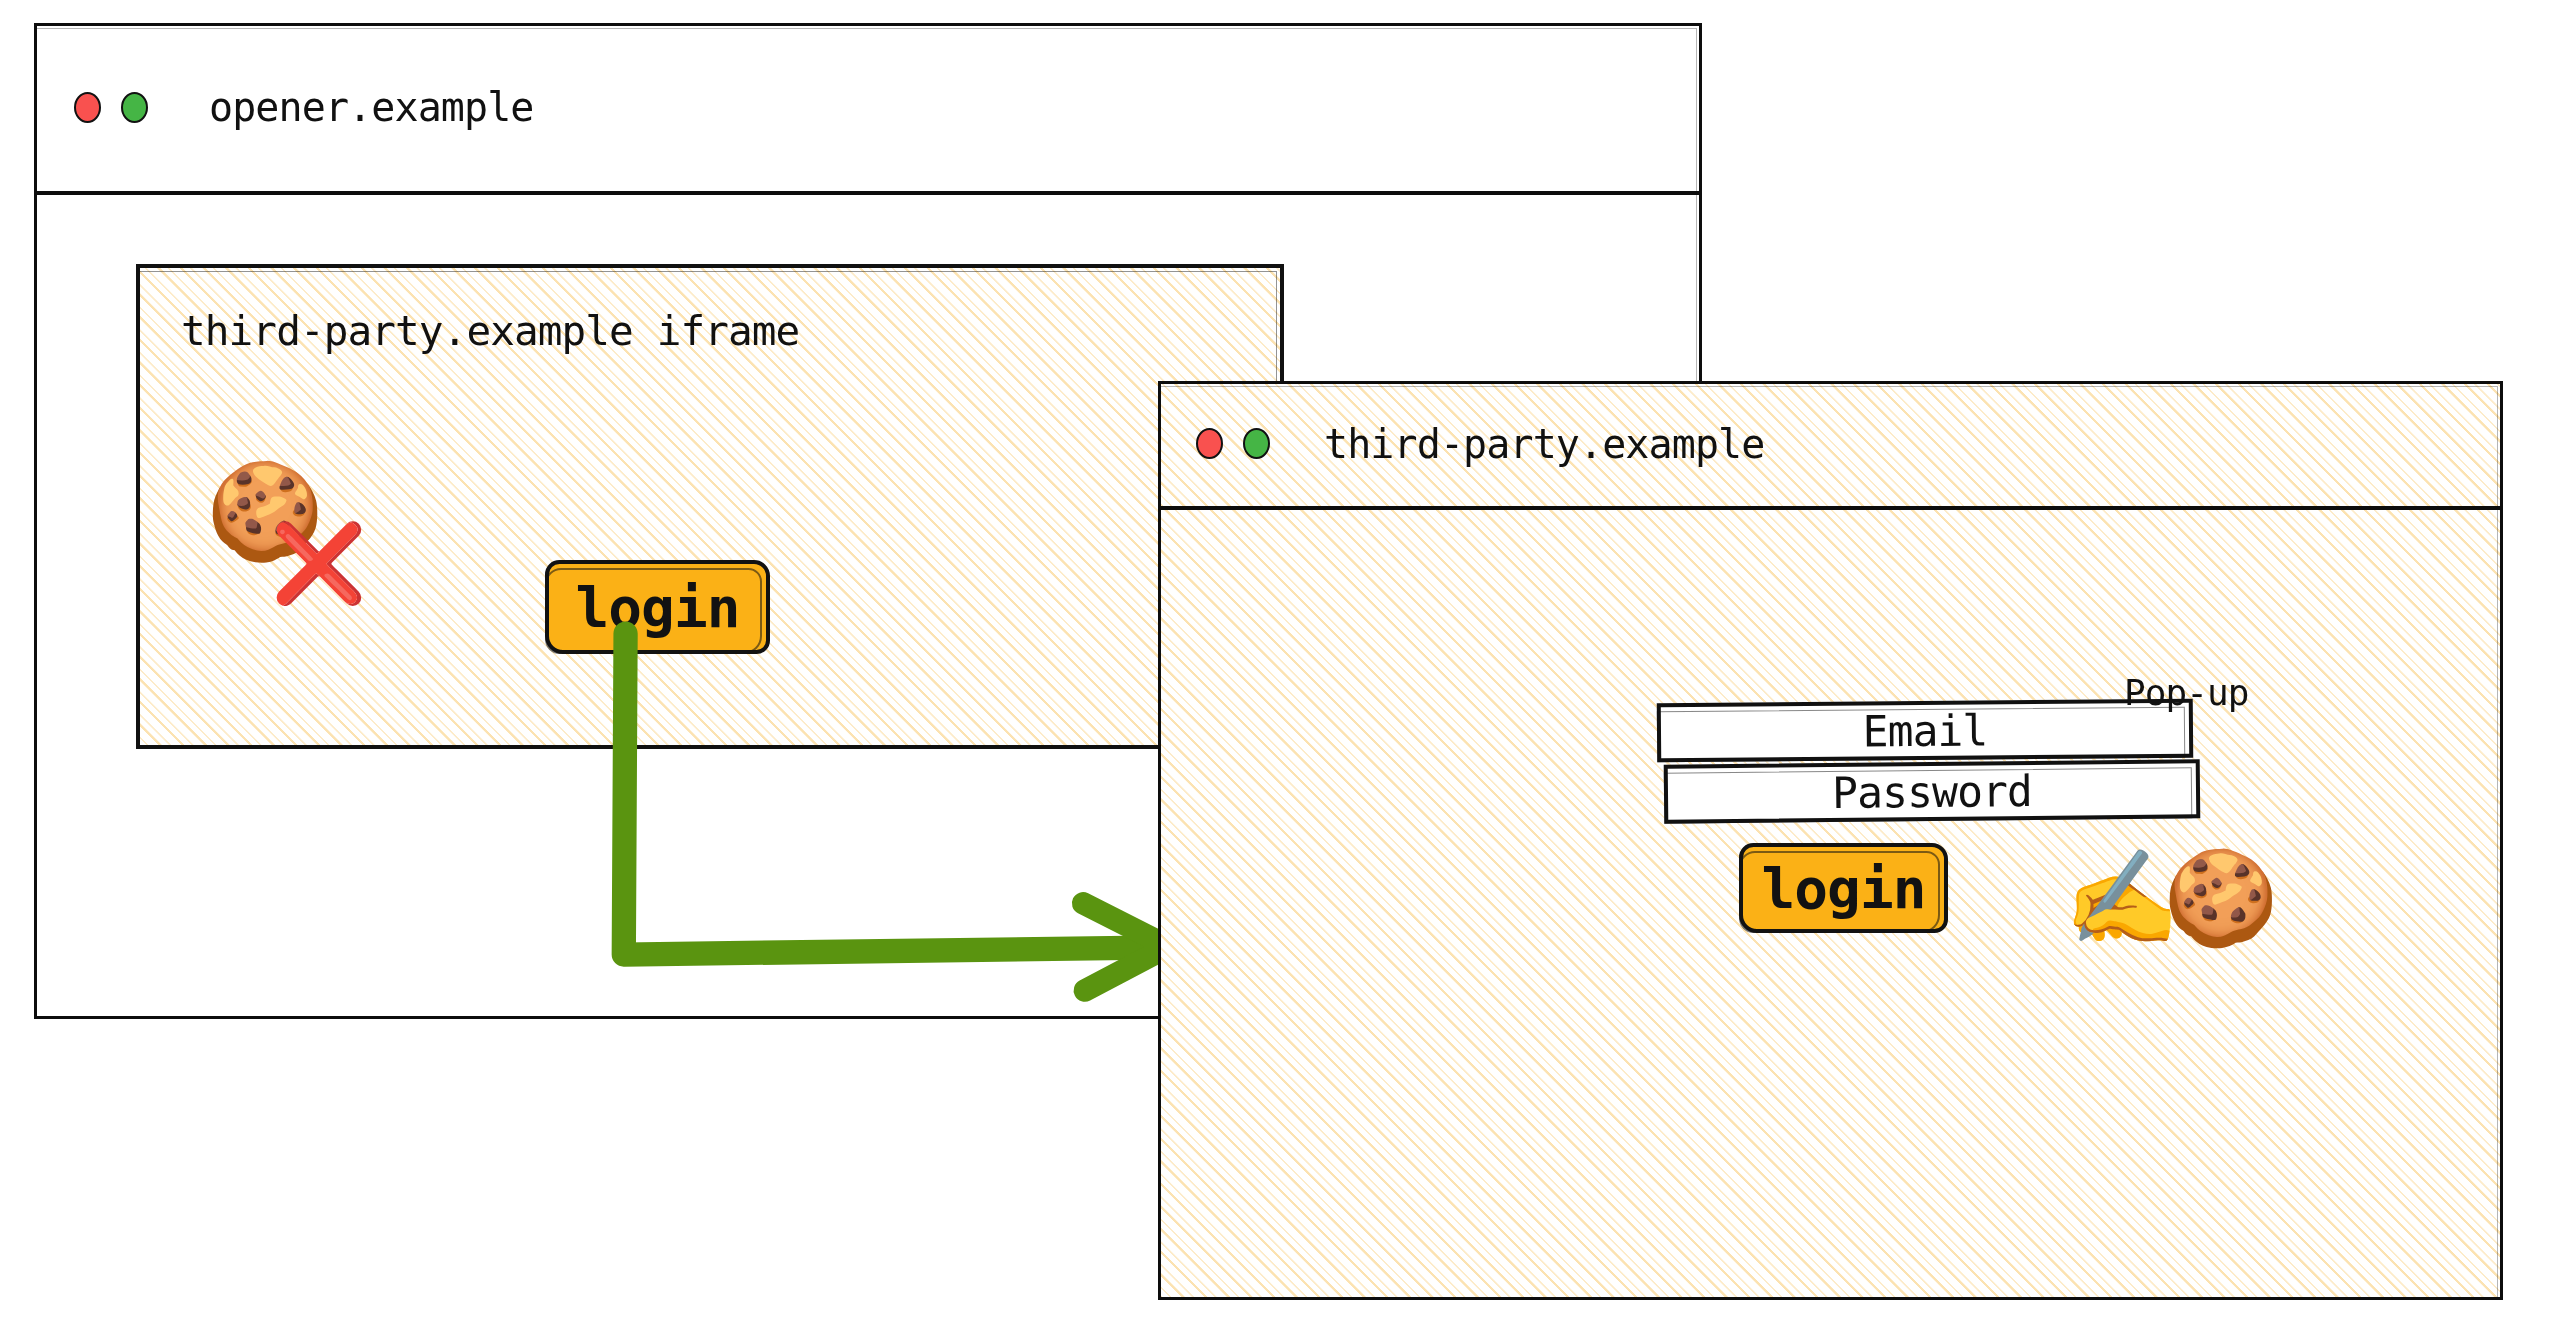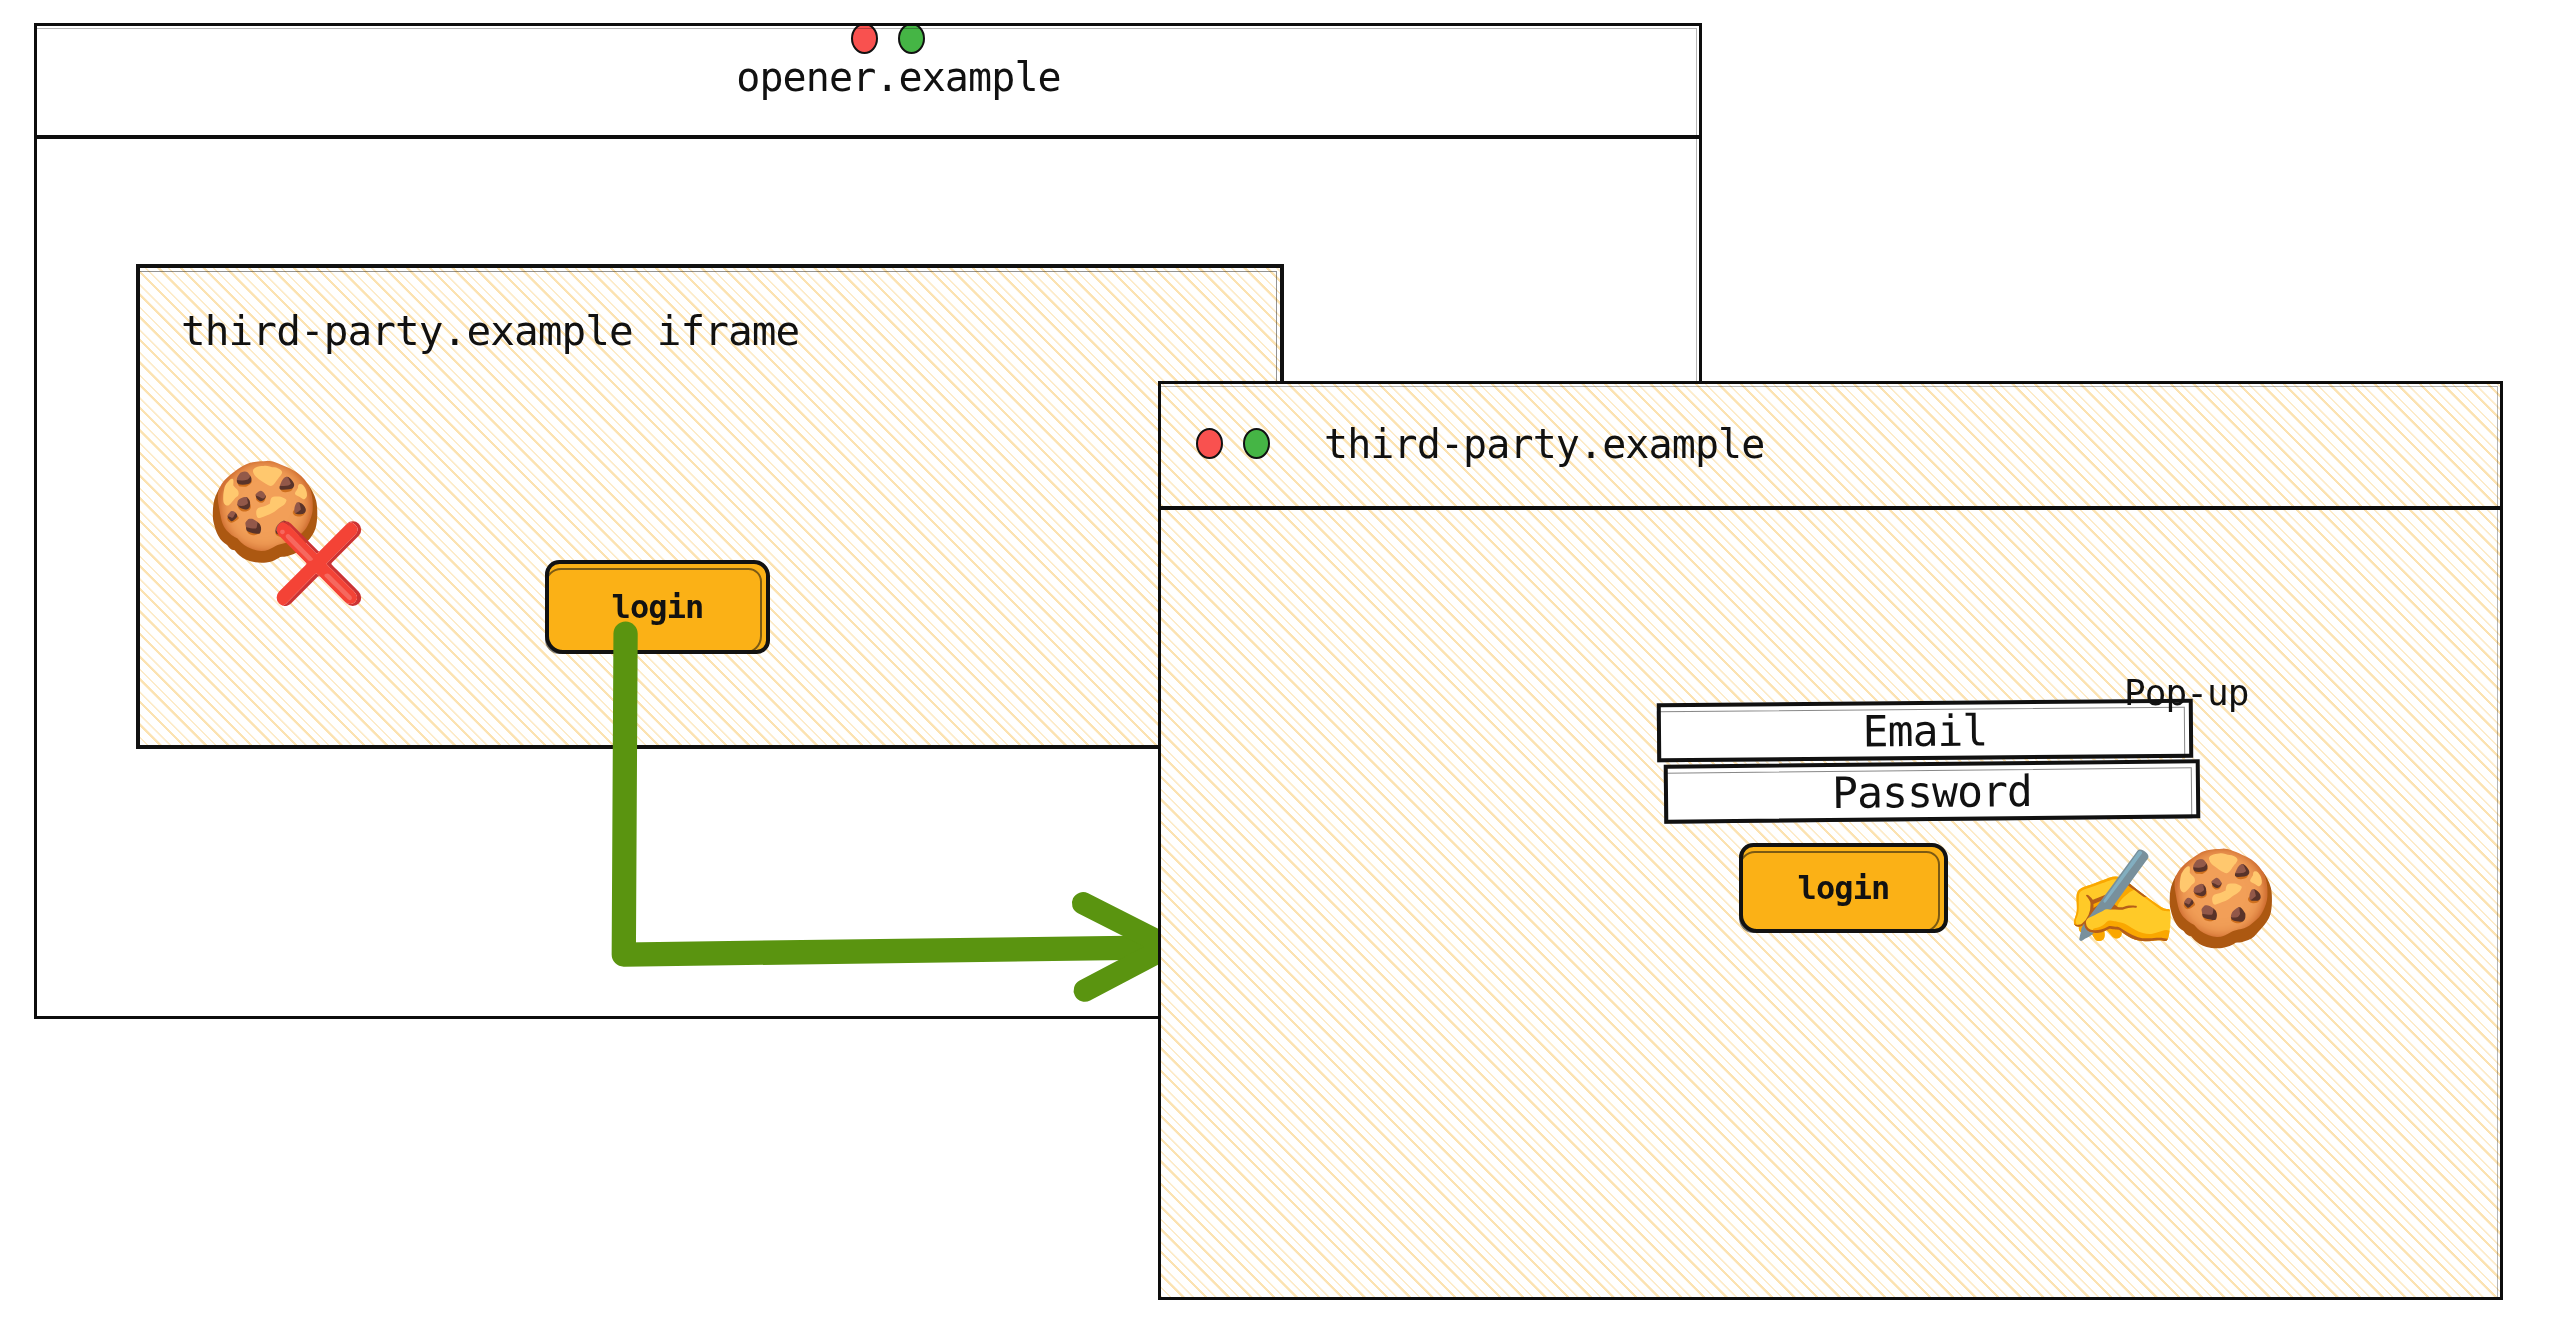--- a/index.html
+++ b/index.html
@@ -92,21 +92,21 @@
 
   
   #opener-window {
     left: 34px;
     top: 23.4px;
     width: 1668px;
     height: 996px;
     background: #ffffff;
     z-index: 1;
   }
-  #opener-window .titlebar { height: 116px; flex-direction: column; }
+  #opener-window .titlebar { height: 172px; }
 
   
   #iframe-box {
     position: absolute;
     left: 102px;
     top: 241px;
     width: 1148px;
     height: 485px;
     z-index: 2;
   }
@@ -166,21 +166,21 @@
     position: absolute;
     left: -3.6px;
     top: 3.6px;
     right: 3.6px;
     bottom: -3.6px;
     border: 2.7px solid rgba(18,18,18,0.55);
     border-radius: 16px 13.5px 18px 14.4px;
     pointer-events: none;
   }
   .sketch-button .btn-label {
-    font-size: 32px;
+    font-size: 56px;
     font-weight: 600;
     color: #121212;
     letter-spacing: -0.9px;
   }
   #iframe-login-button {
     left: 511px;
     top: 537px;
     width: 225px;
     height: 94px;
     z-index: 4;

